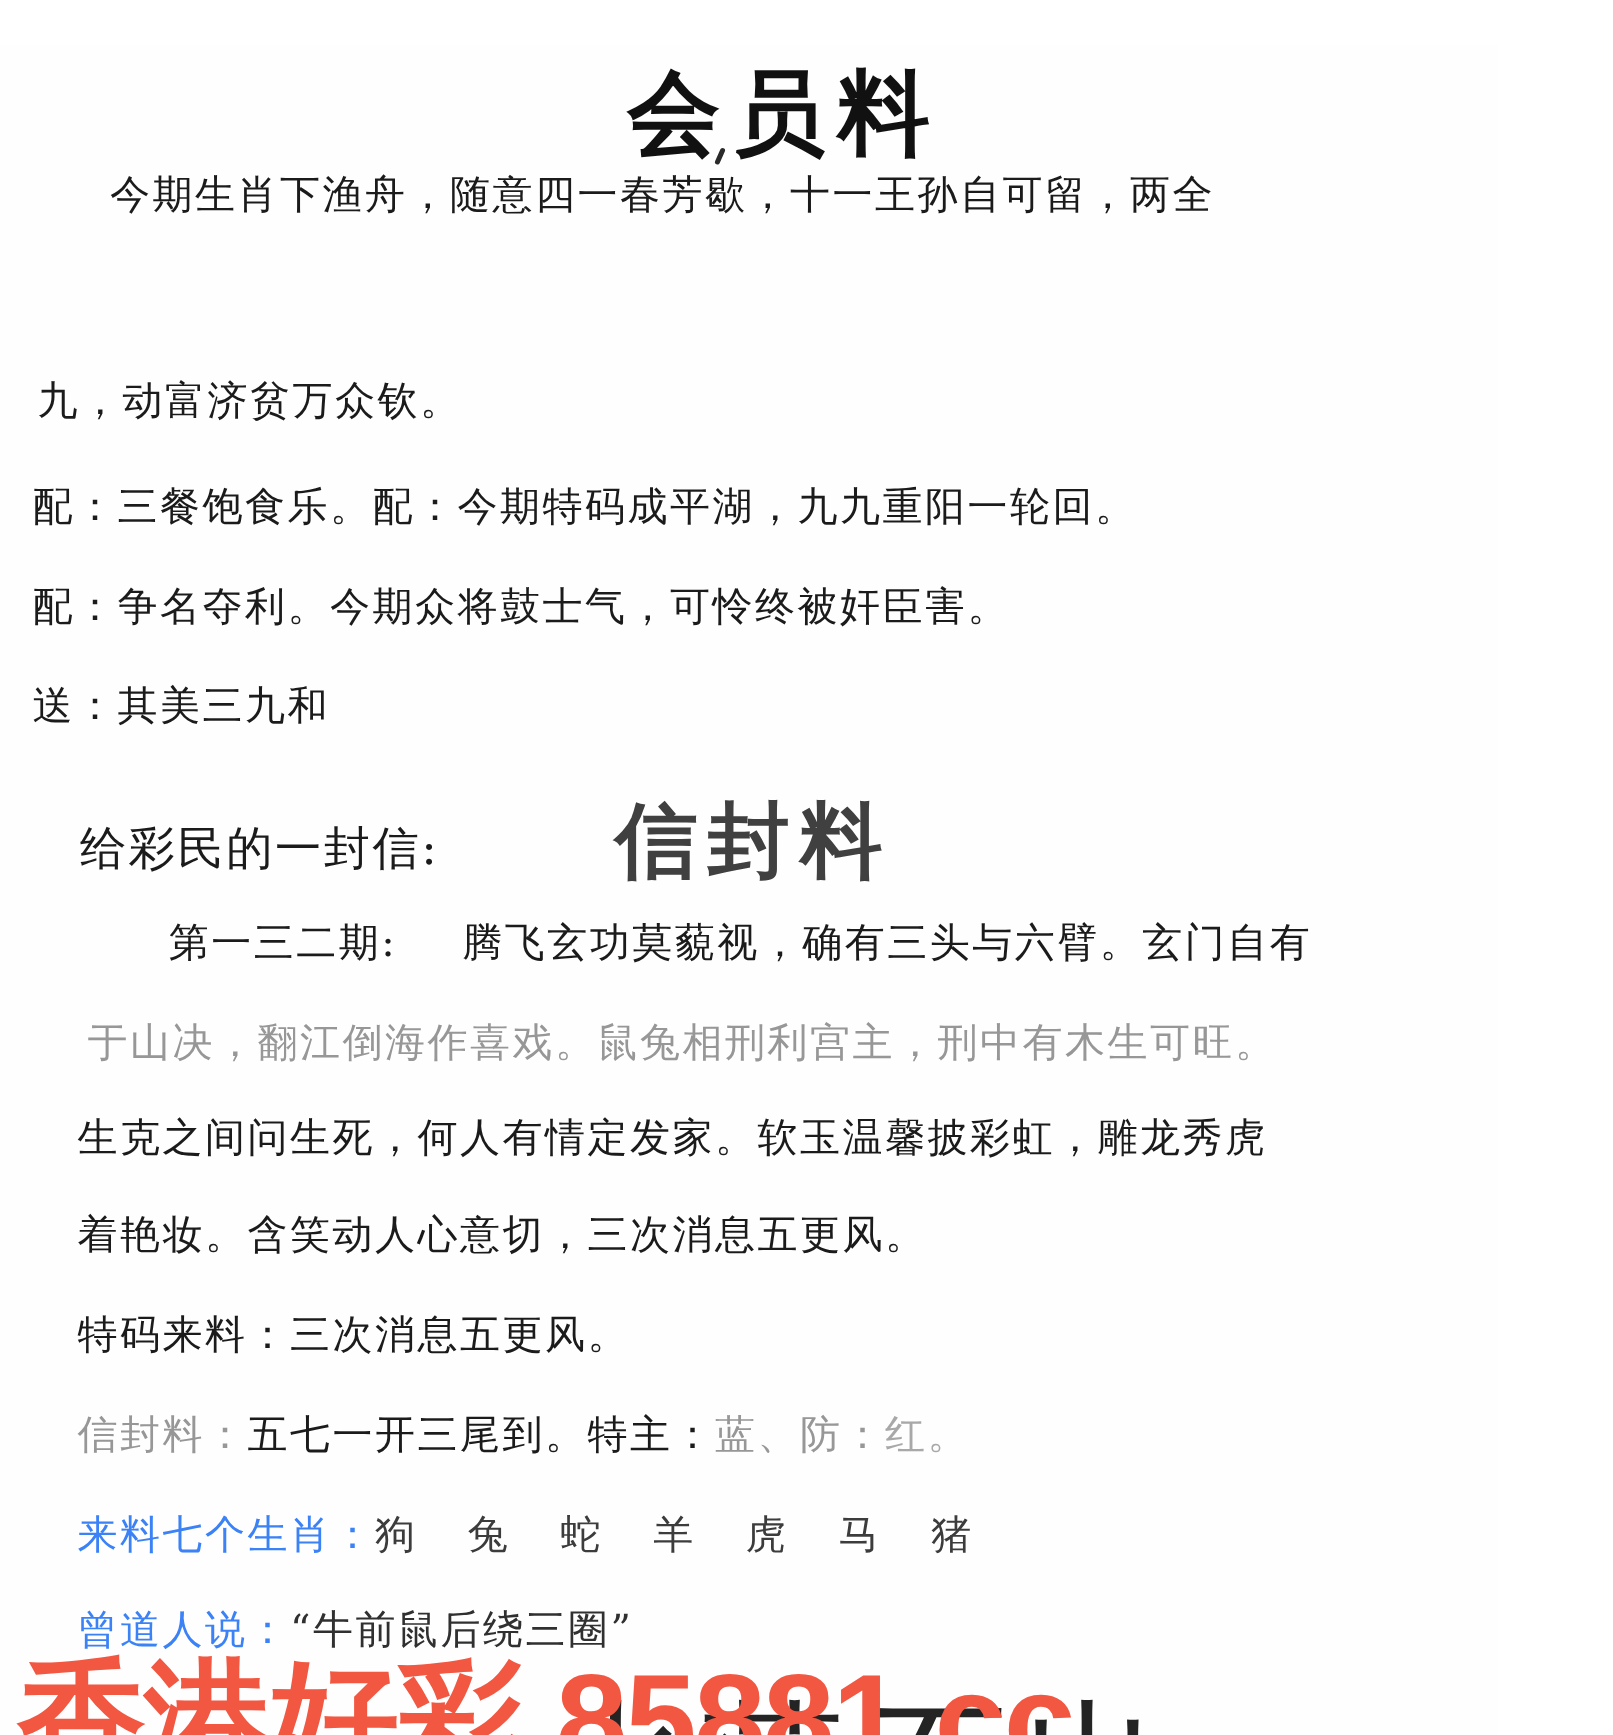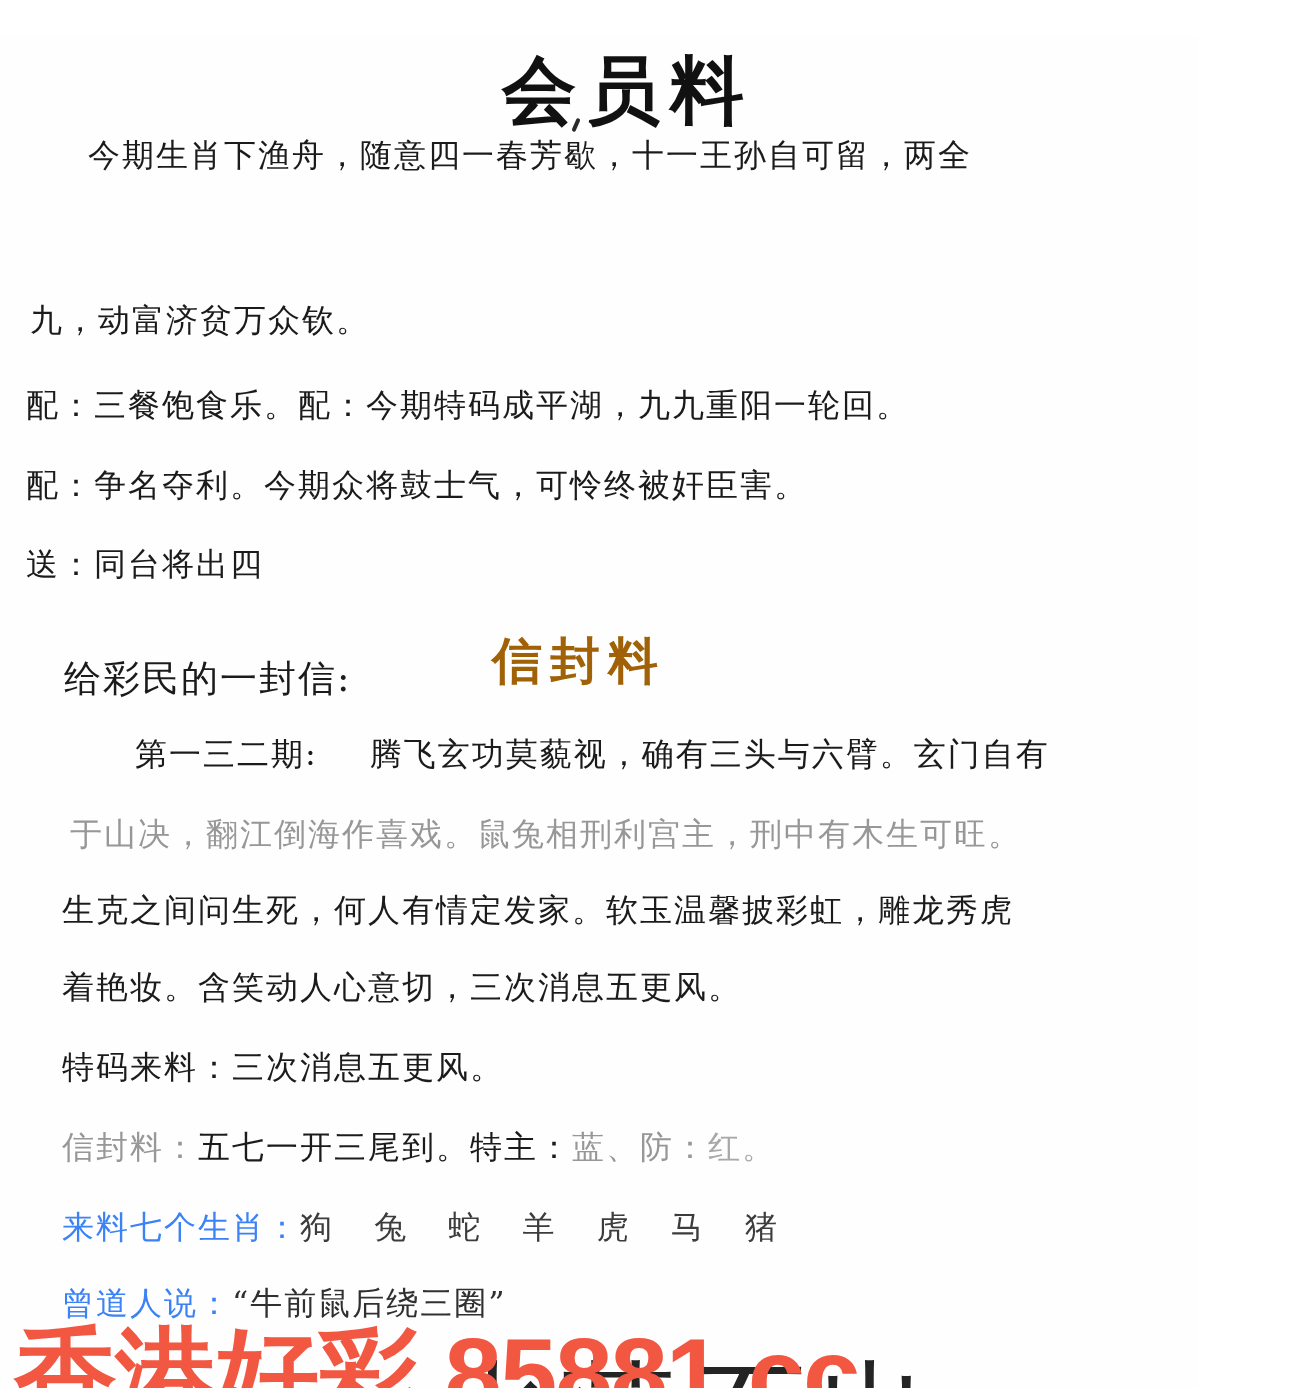--- a/index.html
+++ b/index.html
@@ -28,24 +28,24 @@
     position:absolute;
     font-size:74px;
     font-weight:600;
     letter-spacing:10px;
     color:#111;
     margin:0;
     white-space:nowrap;
   }
   .title-sub{
     position:absolute;
-    font-size:50px;
+    font-size:66px;
     font-weight:600;
     letter-spacing:8px;
-    color:#a16207;
+    color:#404040;
     margin:0;
     white-space:nowrap;
   }
   .intro{
     font-size:37px;
     letter-spacing:2px;
   }
   .issue-label{margin-right:52px;}
   .faded{color:#979797;}
   .faded-light{color:#a8a8a8;}
@@ -87,21 +87,21 @@
 <div class="page">
 
   <h1 class="title-main" style="left:502px;top:6px;">会员料</h1>
   <div class="tick"></div>
 
   <div class="line" style="left:88px;top:101px;">今期生肖下渔舟，随意四一春芳歇，十一王孙自可留，两全</div>
   <div class="line" style="left:30px;top:266px;">九，动富济贫万众钦。</div>
 
   <div class="line" style="left:26px;top:431px;">配：争名夺利。今期众将鼓士气，可怜终被奸臣害。</div>
   <div class="line" style="left:26px;top:351px;">配：三餐饱食乐。配：今期特码成平湖，九九重阳一轮回。</div>
-  <div class="line" style="left:26px;top:510px;">送：同台将出四</div>
+  <div class="line" style="left:26px;top:510px;">送：其美三九和</div>
 
   <div class="line intro" style="left:64px;top:622px;">给彩民的一封信:</div>
   <h2 class="title-sub" style="left:492px;top:592px;">信封料</h2>
 
   <div class="line" style="left:135px;top:700px;">
     <span class="issue-label">第一三二期:</span><span>腾飞玄功莫藐视，确有三头与六臂。玄门自有</span>
   </div>
 
   <div class="line faded" style="left:70px;top:780px;">于山决，翻江倒海作喜戏。鼠兔相刑利宫主，刑中有木生可旺。</div>
   <div class="line" style="left:62px;top:856px;">生克之间问生死，何人有情定发家。软玉温馨披彩虹，雕龙秀虎</div>

